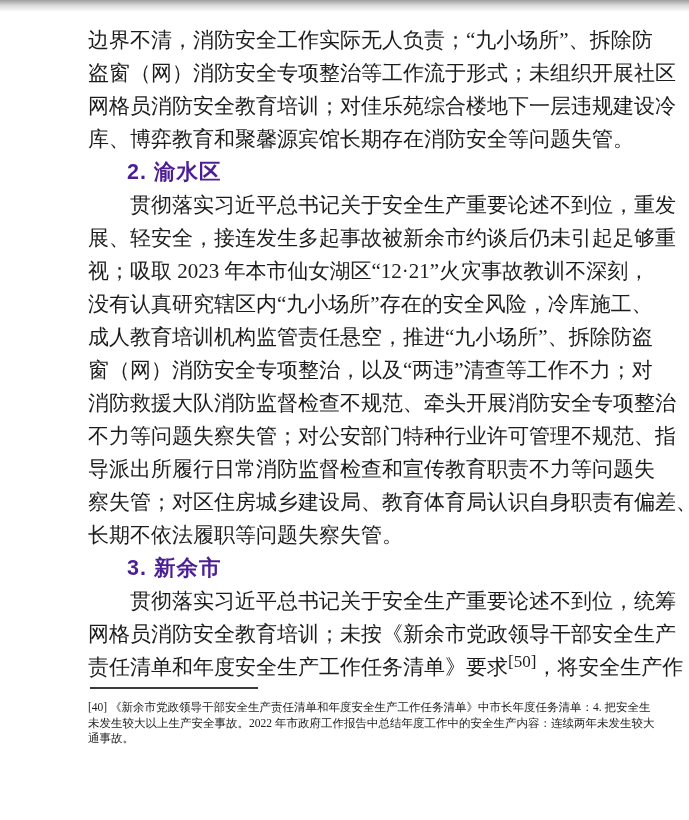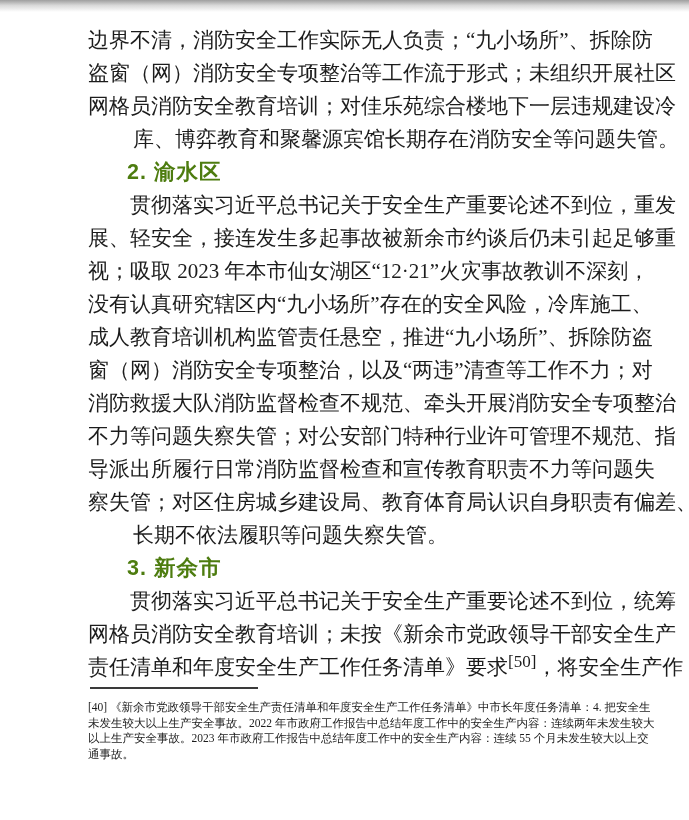--- a/index.html
+++ b/index.html
@@ -33,34 +33,33 @@
     line-height: 33px;
     font-size: 21px;
     white-space: nowrap;
     text-align: justify;
     text-align-last: justify;
     overflow: visible;
   }
   .line.short {
     text-align: left;
     text-align-last: left;
-    margin-left: 45px;
   }
   .line.indent {
     text-indent: 42px;
   }
   .heading {
     height: 33px;
     line-height: 33px;
     margin: 0;
     padding-left: 39px;
     font-family: "Liberation Sans", "DejaVu Sans", sans-serif;
     font-weight: 700;
     font-size: 21.5px;
-    color: #4d7c0f;
+    color: #4c1d95;
     letter-spacing: 1px;
     white-space: nowrap;
   }
   .fnref {
     font-size: 17px;
     line-height: 0;
     vertical-align: 7px;
     letter-spacing: 0;
   }
   .fn-rule {
@@ -143,18 +142,17 @@
       </div>
     </section>
 
   </main>
 
   <div class="fn-rule"></div>
 
   <footer class="footnote">
     <div class="fn-line">[40] 《新余市党政领导干部安全生产责任清单和年度安全生产工作任务清单》中市长年度任务清单：4. 把安全生</div>
     <div class="fn-line">未发生较大以上生产安全事故。2022 年市政府工作报告中总结年度工作中的安全生产内容：连续两年未发生较大</div>
-    <div class="fn-line">以上生产安全事故。2023 年市政府工作报告中总结年度工作中的安全生产内容：连续 55 个月未发生较大以上交</div>
     <div class="fn-line short">通事故。</div>
   </footer>
 
 
 </div>
 
 </body></html>

